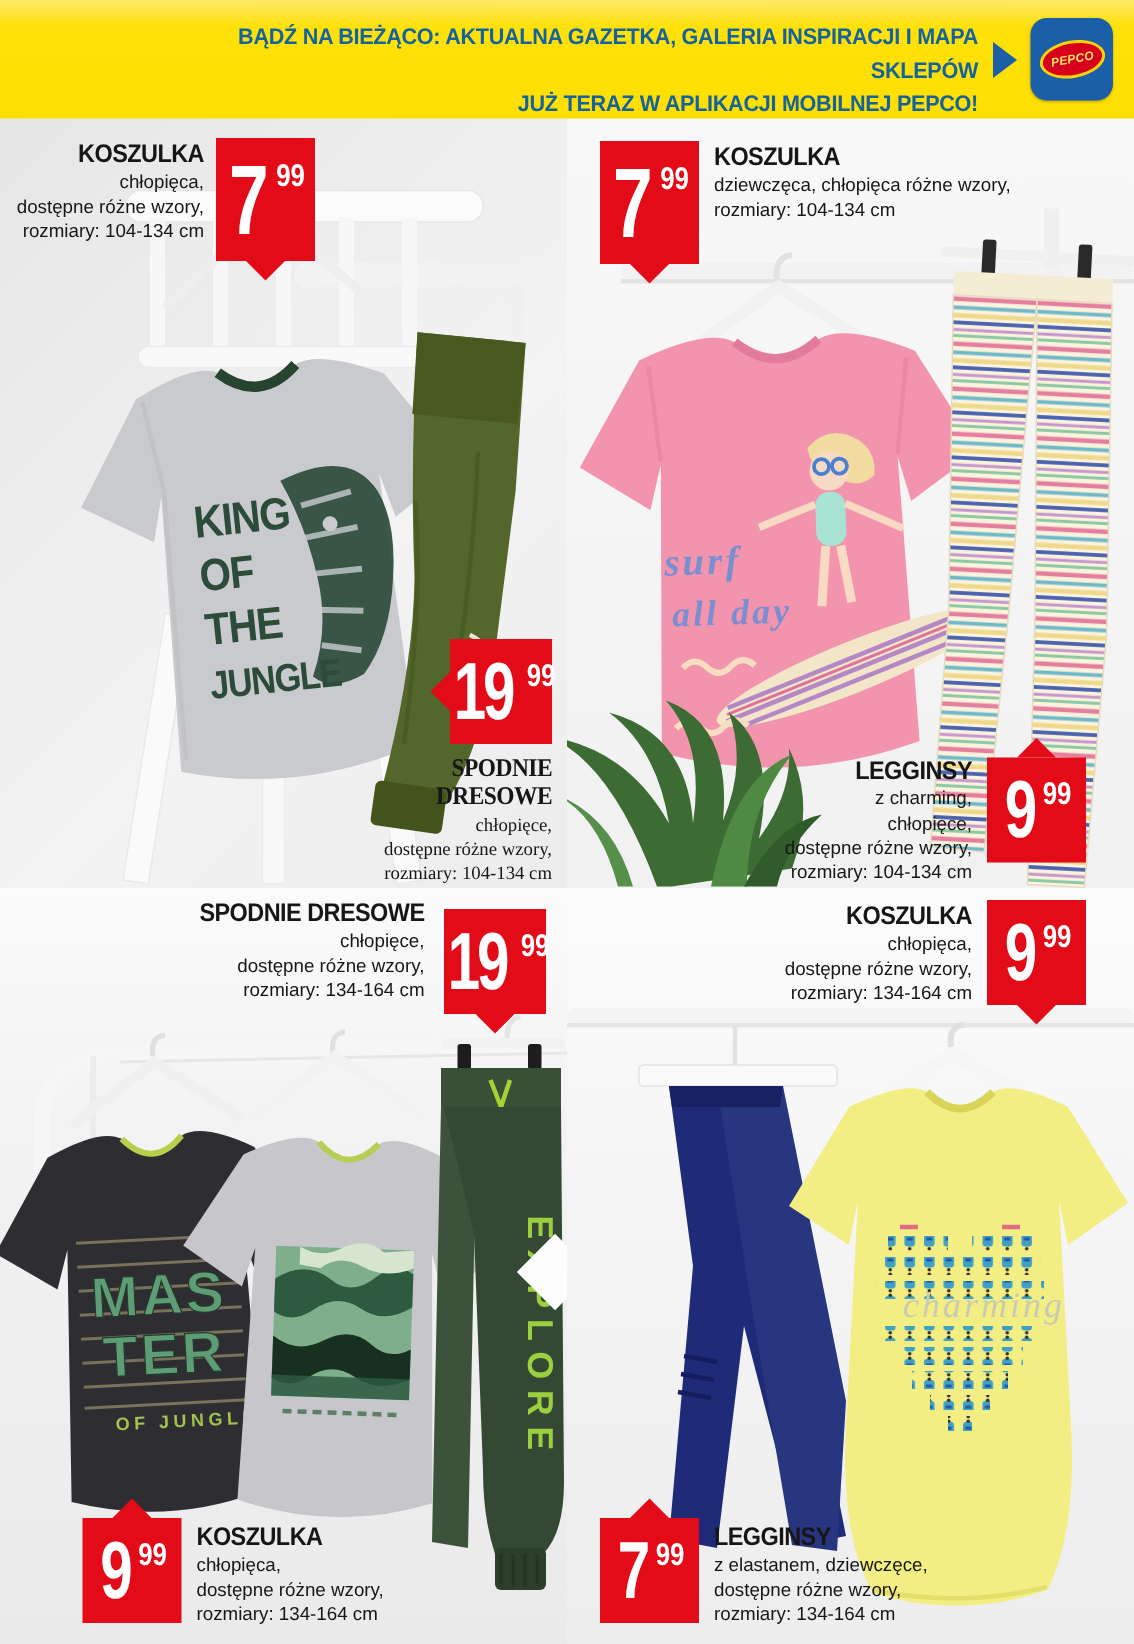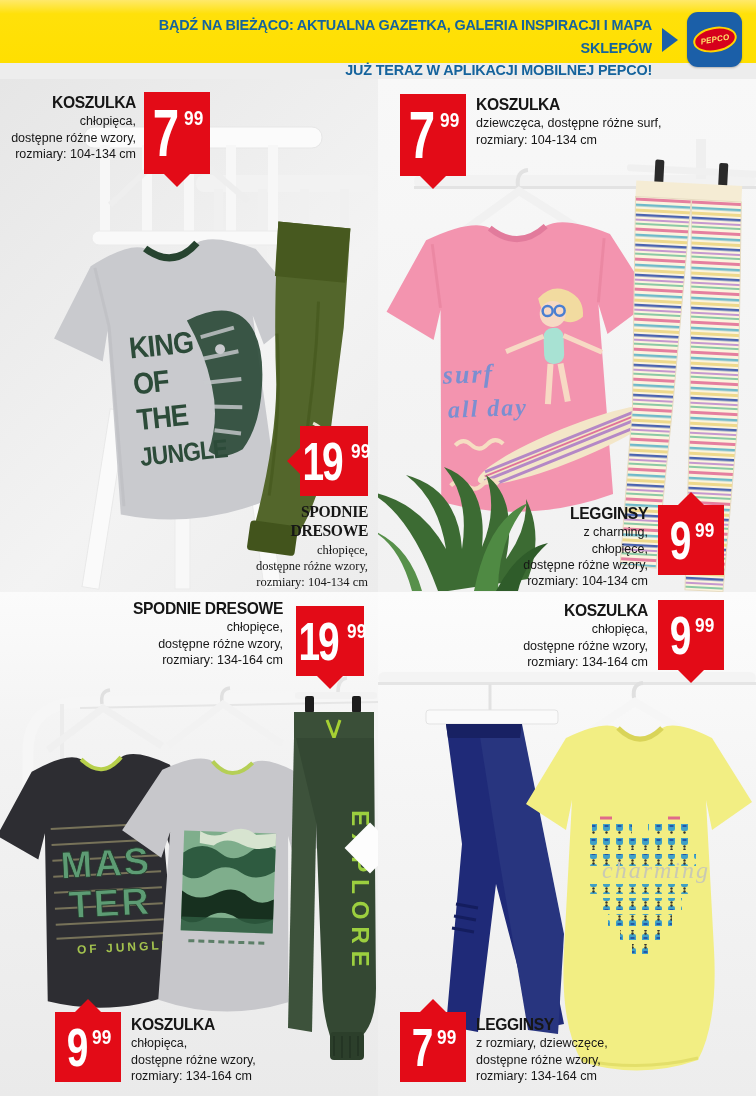--- a/index.html
+++ b/index.html
@@ -9,21 +9,21 @@
     --ink:#161616;
   }
   html,body{margin:0;padding:0;background:#888;}
   #page{
     position:relative;width:756px;height:1096px;overflow:hidden;
     background:#ededed;font-family:"Liberation Sans",sans-serif;
     margin:0 auto;
   }
   
   #banner{
-    position:absolute;left:0;top:0;width:756px;height:63px;
+    position:absolute;left:0;top:0;width:756px;height:79px;
     background:linear-gradient(180deg,#ffe96a 0%,#ffe10a 22%,#ffdf00 100%);
     z-index:10;
   }
   #banner .txt{
     position:absolute;right:104px;top:14px;width:560px;text-align:right;
     color:var(--blue);font-weight:700;font-size:15px;line-height:1.5;
     letter-spacing:-0.2px;transform:scaleX(.96);transform-origin:right;
   }
   #banner .arrow{
     position:absolute;right:78px;top:28px;width:0;height:0;
@@ -347,21 +347,21 @@
   </div>
 
   <div class="tag lg down" style="left:400px;top:94px;">
     <div class="tag-price">
         <span class="price-zl">7</span>
         <span class="price-gr">99</span>
       </div>
   </div>
   <div class="lbl l" style="left:476px;top:96px;width:270px;">
     <div class="nm">KOSZULKA</div>
-    <div>dziewczęca, dostępne różne surf,</div>
+    <div>dziewczęca, chłopięca różne wzory,</div>
     <div>rozmiary: 104-134 cm</div>
   </div>
 
   <div class="tag pleft" style="left:300px;top:426px;width:68px;">
     <div class="tag-price">
         <span class="price-zl">19</span>
         <span class="price-gr">99</span>
       </div>
   </div>
   <div class="lbl r" style="left:180px;top:503px;width:188px;font-family:Liberation Serif, serif;">
@@ -426,18 +426,18 @@
   </div>
 
   <div class="tag up" style="left:400px;top:1012px;">
     <div class="tag-price">
         <span class="price-zl">7</span>
         <span class="price-gr">99</span>
       </div>
   </div>
   <div class="lbl l" style="left:476px;top:1016px;width:230px;">
     <div class="nm">LEGGINSY</div>
-    <div>z rozmiary, dziewczęce,</div>
+    <div>z elastanem, dziewczęce,</div>
     <div>dostępne różne wzory,</div>
     <div>rozmiary: 134-164 cm</div>
   </div>
 
 </div>
 
 </body></html>

